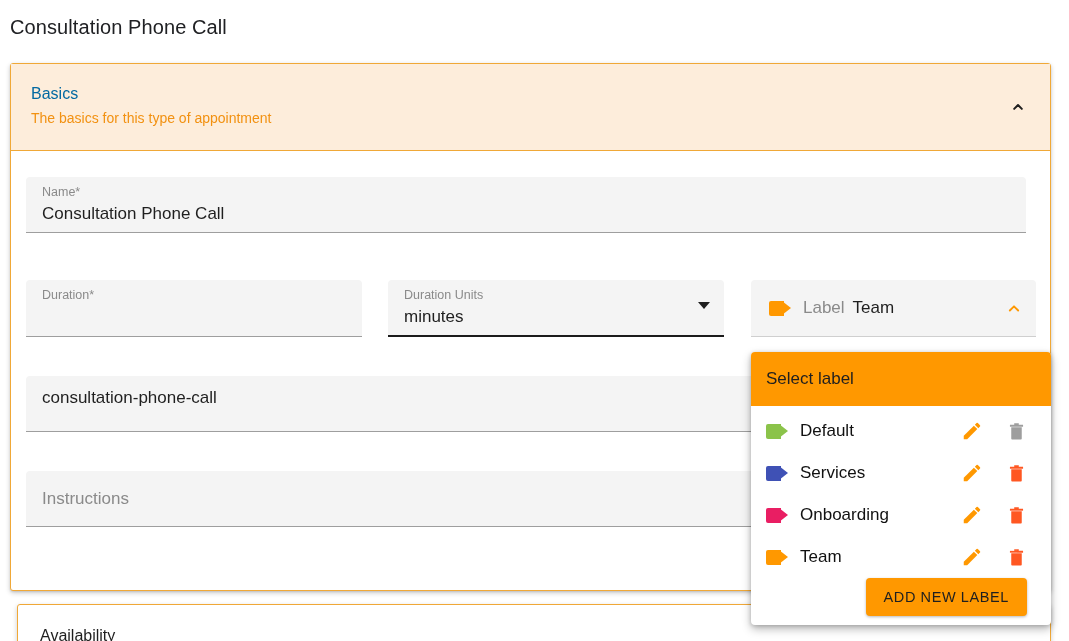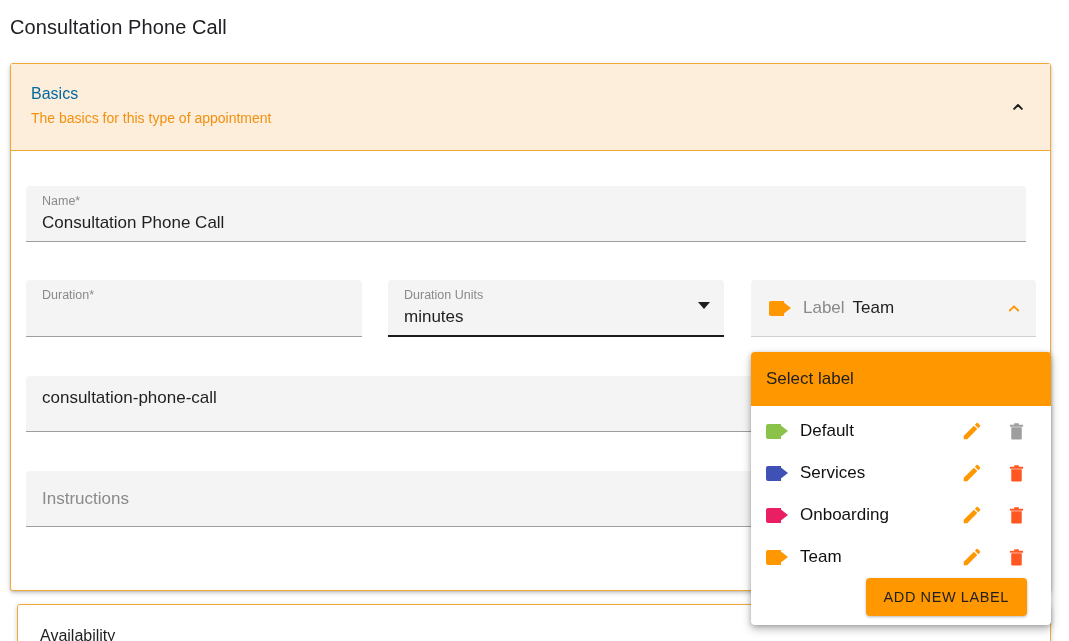--- a/index.html
+++ b/index.html
@@ -94,21 +94,21 @@
     white-space: nowrap;
   }
   .mfield-placeholder {
     font-size: 17px;
     color: #8a8a8a;
     line-height: 24px;
     white-space: nowrap;
   }
 
   
-  #field-name      { left: 26px;  top: 186px; width: 1000px; height: 56px; }
+  #field-name      { left: 26px;  top: 177px; width: 1000px; height: 56px; }
   #field-duration  { left: 26px;  top: 280px; width: 336px;  height: 57px; }
   #field-units     { left: 388px; top: 280px; width: 336px;  height: 57px; }
   #field-slug      { left: 26px;  top: 376px; width: 1000px; height: 56px; }
   #field-instructions {
     left: 26px; top: 471px; width: 1000px; height: 56px;
     padding-top: 16px;
   }
 
   .select-arrow {
     position: absolute;

